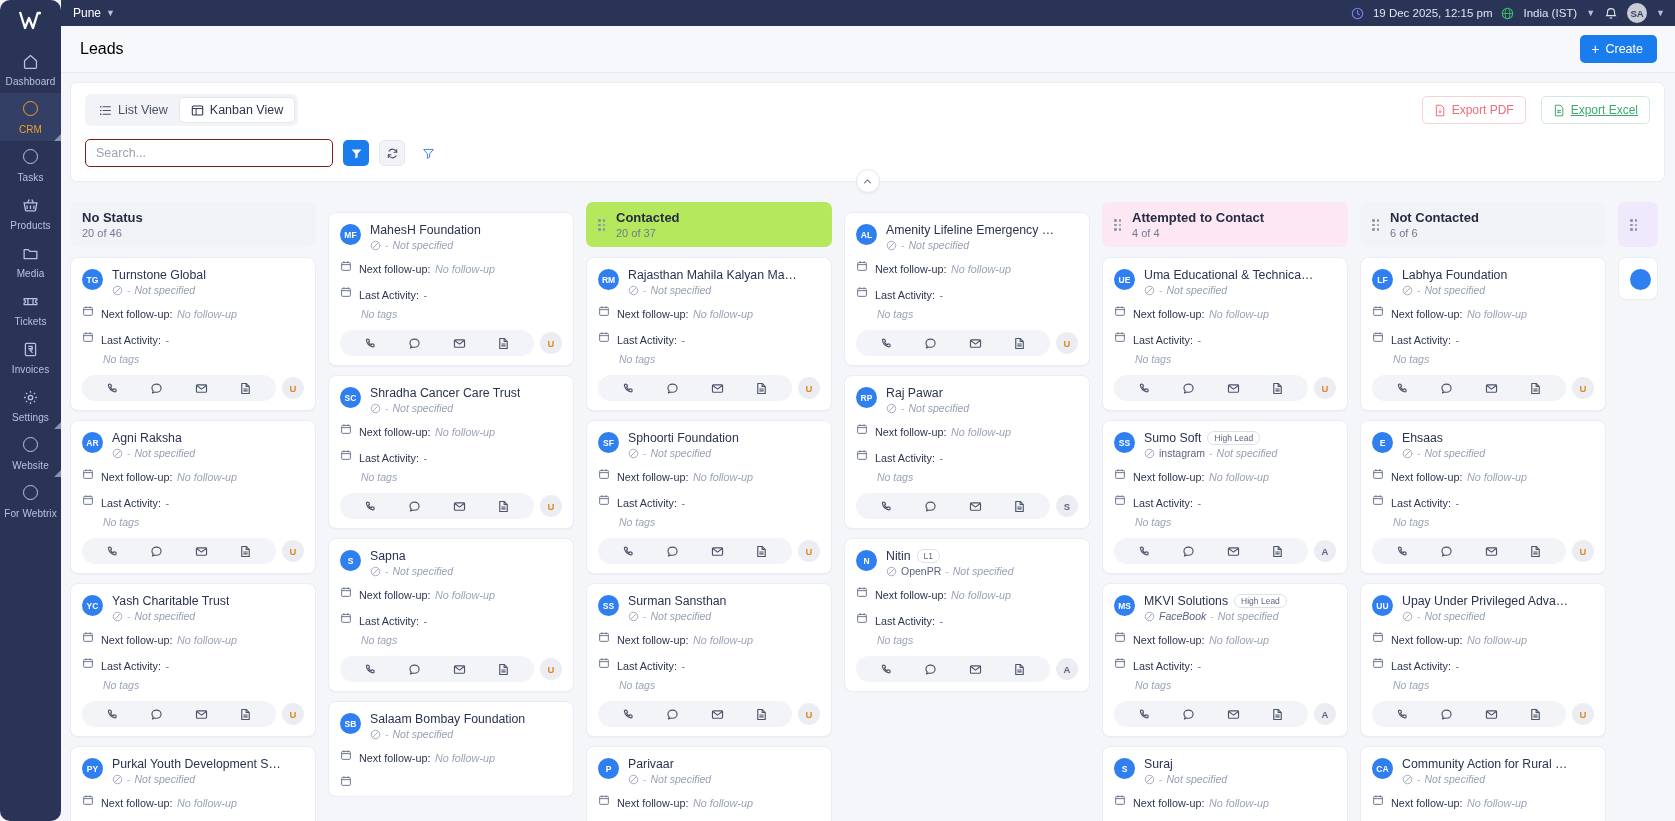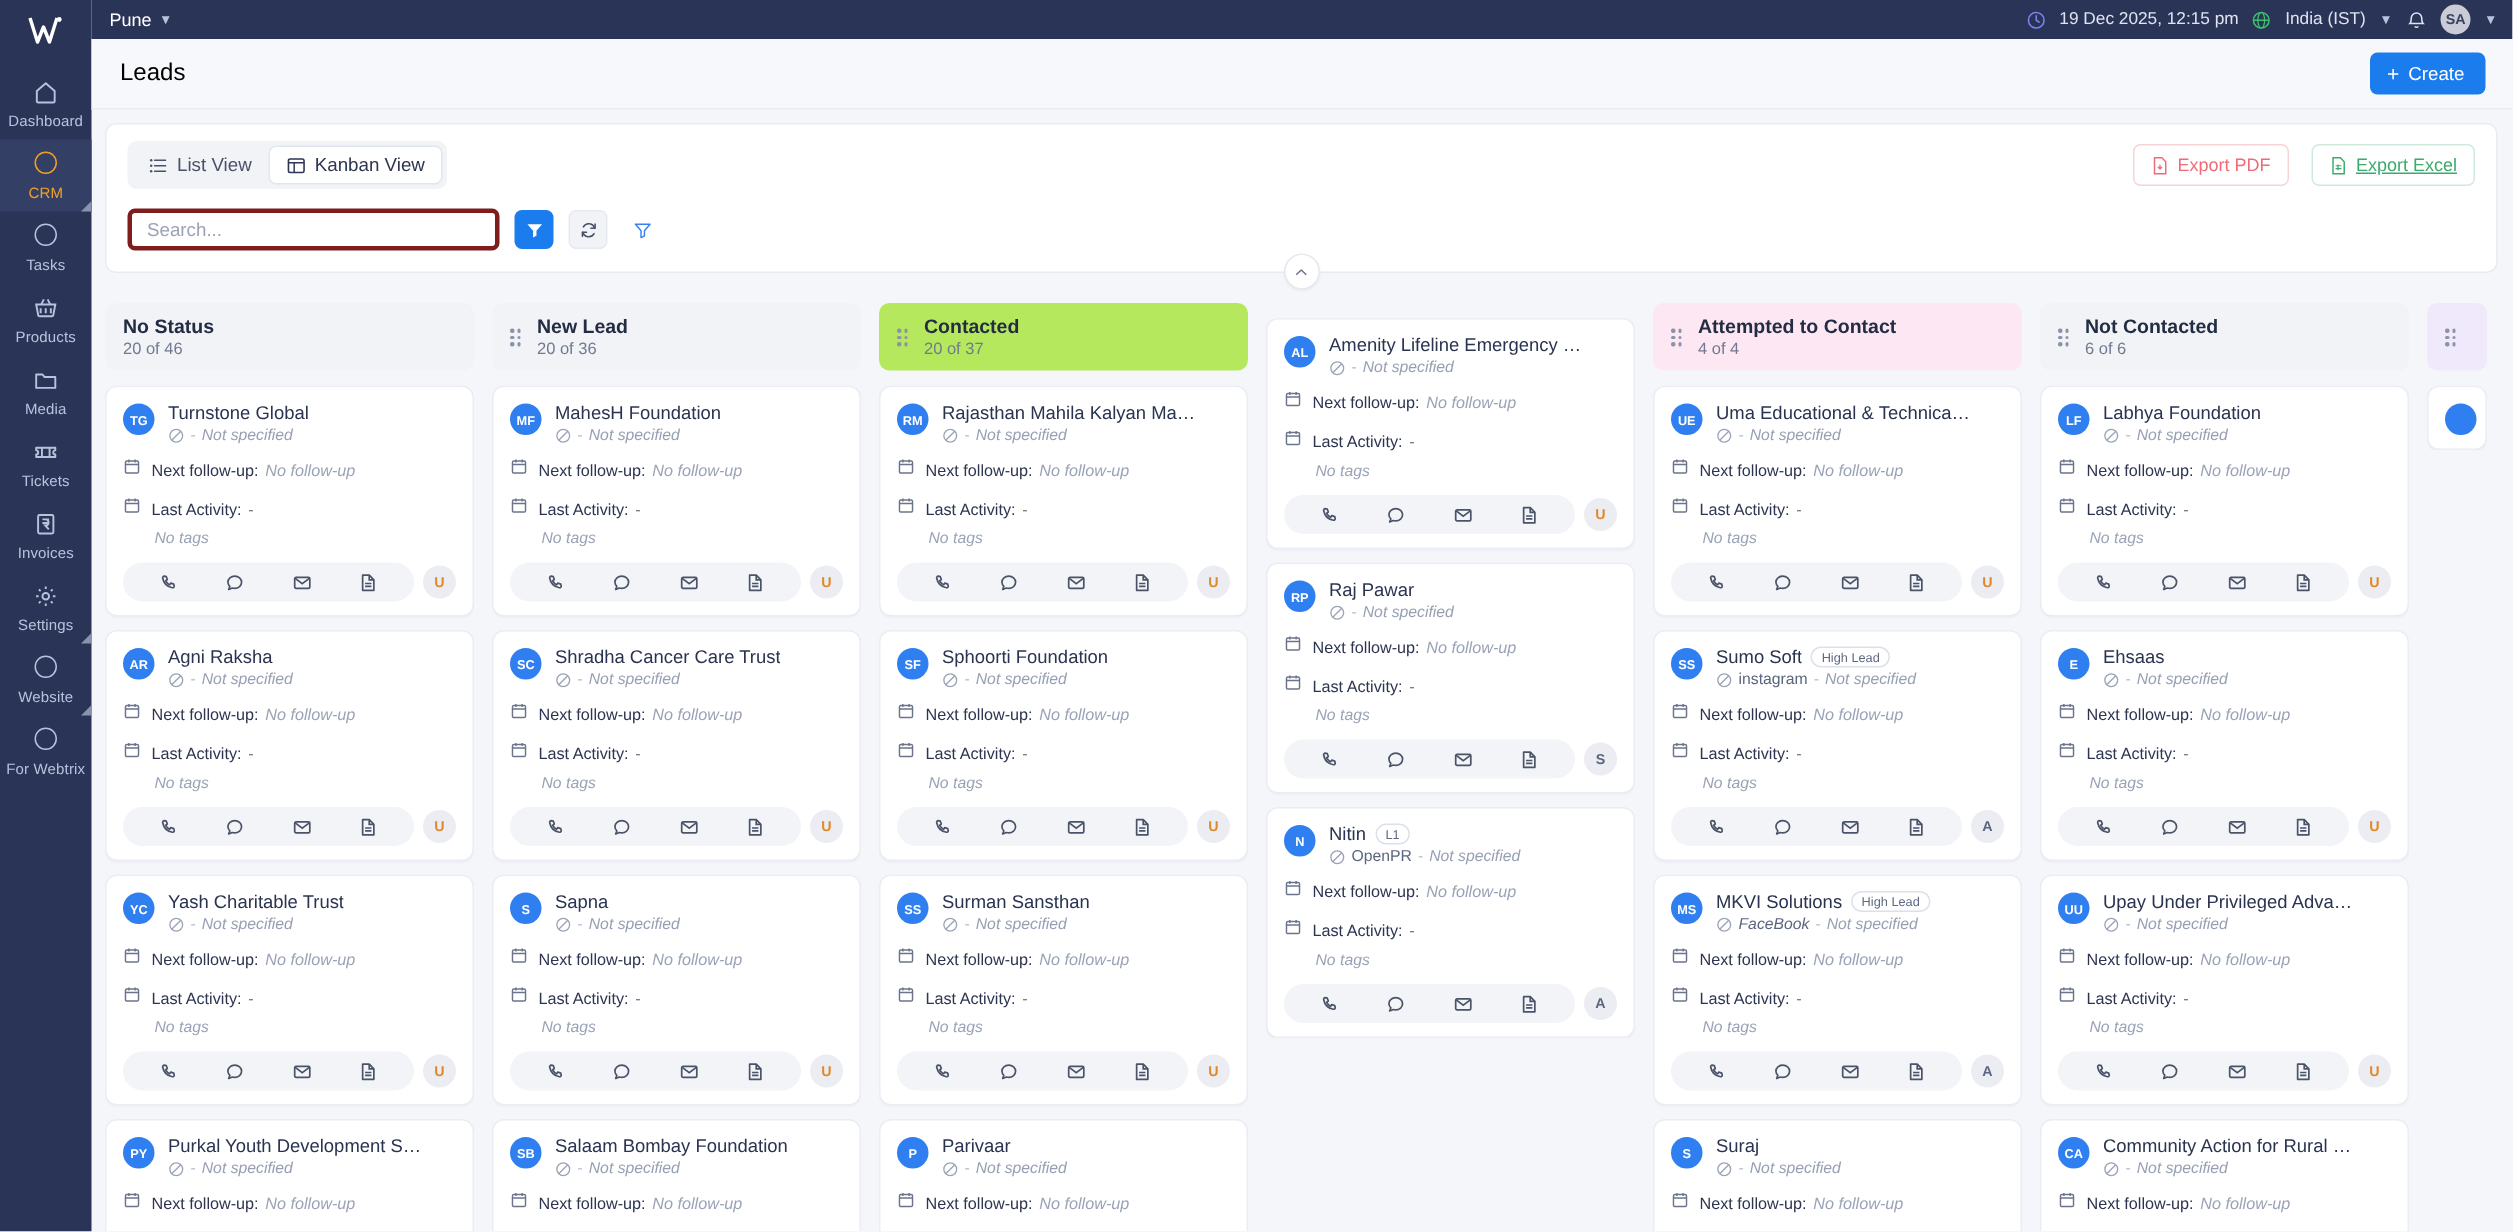--- a/index.html
+++ b/index.html
@@ -10,20 +10,21 @@
     overflow: hidden;
   }
   .app { display: flex; width: 1675px; height: 821px; }
 
   
   .sidebar {
     width: 61px; height: 821px; flex: 0 0 61px;
     background: #2a3457;
     display: flex; flex-direction: column; align-items: center;
     padding-top: 4px;
+    border-radius: 10px;
   }
   .logo {
     height: 26px; display: flex; align-items: center; justify-content: center;
     margin-top: 3px; margin-bottom: 12px;
   }
   .nav-item {
     width: 61px; padding: 8px 0 6px; text-align: center;
     color: #b9c2dc; cursor: pointer; position: relative;
   }
   .nav-item .ic { display:block; height: 20px; line-height:20px; }
@@ -87,21 +88,21 @@
   .exports { margin-left:auto; display:flex; gap:15px; }
   .exp {
     font-size:12px; border-radius:5px; padding:6px 11px;
     display:flex;align-items:center;gap:6px;cursor:pointer;background:#fff;
   }
   .exp.pdf { color:#ef6b77; border:1px solid #f7d3d6; }
   .exp.xls { color:#3aab6d; border:1px solid #cfeadb;text-decoration:underline; }
 
   .panel-row2 { display:flex; align-items:center; gap:10px; margin-top:13px; }
   .search {
-    width:248px; height:28px; border:3px solid #7f1d1d; border-radius:5px;
+    width:248px; height:28px; border:1px solid #7f1d1d; border-radius:5px;
     padding:0 10px; font-size:12.5px; color:#2d3550; outline:none;
     font-family:"Liberation Sans", sans-serif;
   }
   .search::placeholder { color:#9aa2b4; }
   .sq {
     width:26px;height:26px;border-radius:5px;display:flex;align-items:center;
     justify-content:center;cursor:pointer;
   }
   .sq.blue { background:#1b7ced; }
   .sq.grey { background:#f1f3f7; border:1px solid #e6e9f0; }
@@ -574,34 +575,20 @@
                 <svg class="cal" viewBox="0 0 16 16">
                   <rect x="2.2" y="3.2" width="11.6" height="10.6" rx="1.2"></rect>
                   <path d="M2.2 6.2h11.6M5.2 1.8v2.6M10.8 1.8v2.6"></path>
                 </svg>
                 <span> </span>
               </div>
             </div>
           </div>
         </div>
         <div class="col">
-          <div class="col-head" style="background: rgb(241, 243, 247);">
-            <span class="grip">
-              <i></i>
-              <i></i>
-              <i></i>
-              <i></i>
-              <i></i>
-              <i></i>
-            </span>
-            <div>
-              <div class="col-title">New Lead</div>
-              <div class="col-count">20 of 36</div>
-            </div>
-          </div>
           <div class="col-body">
             <div class="card">
               <div class="card-top">
                 <div class="av">MF</div>
                 <div style="min-width:0">
                   <div class="name-row">
                     <span class="card-name">MahesH Foundation</span>
                   </div>
                   <div class="sub-row">
                     <svg class="glb" viewBox="0 0 16 16">

